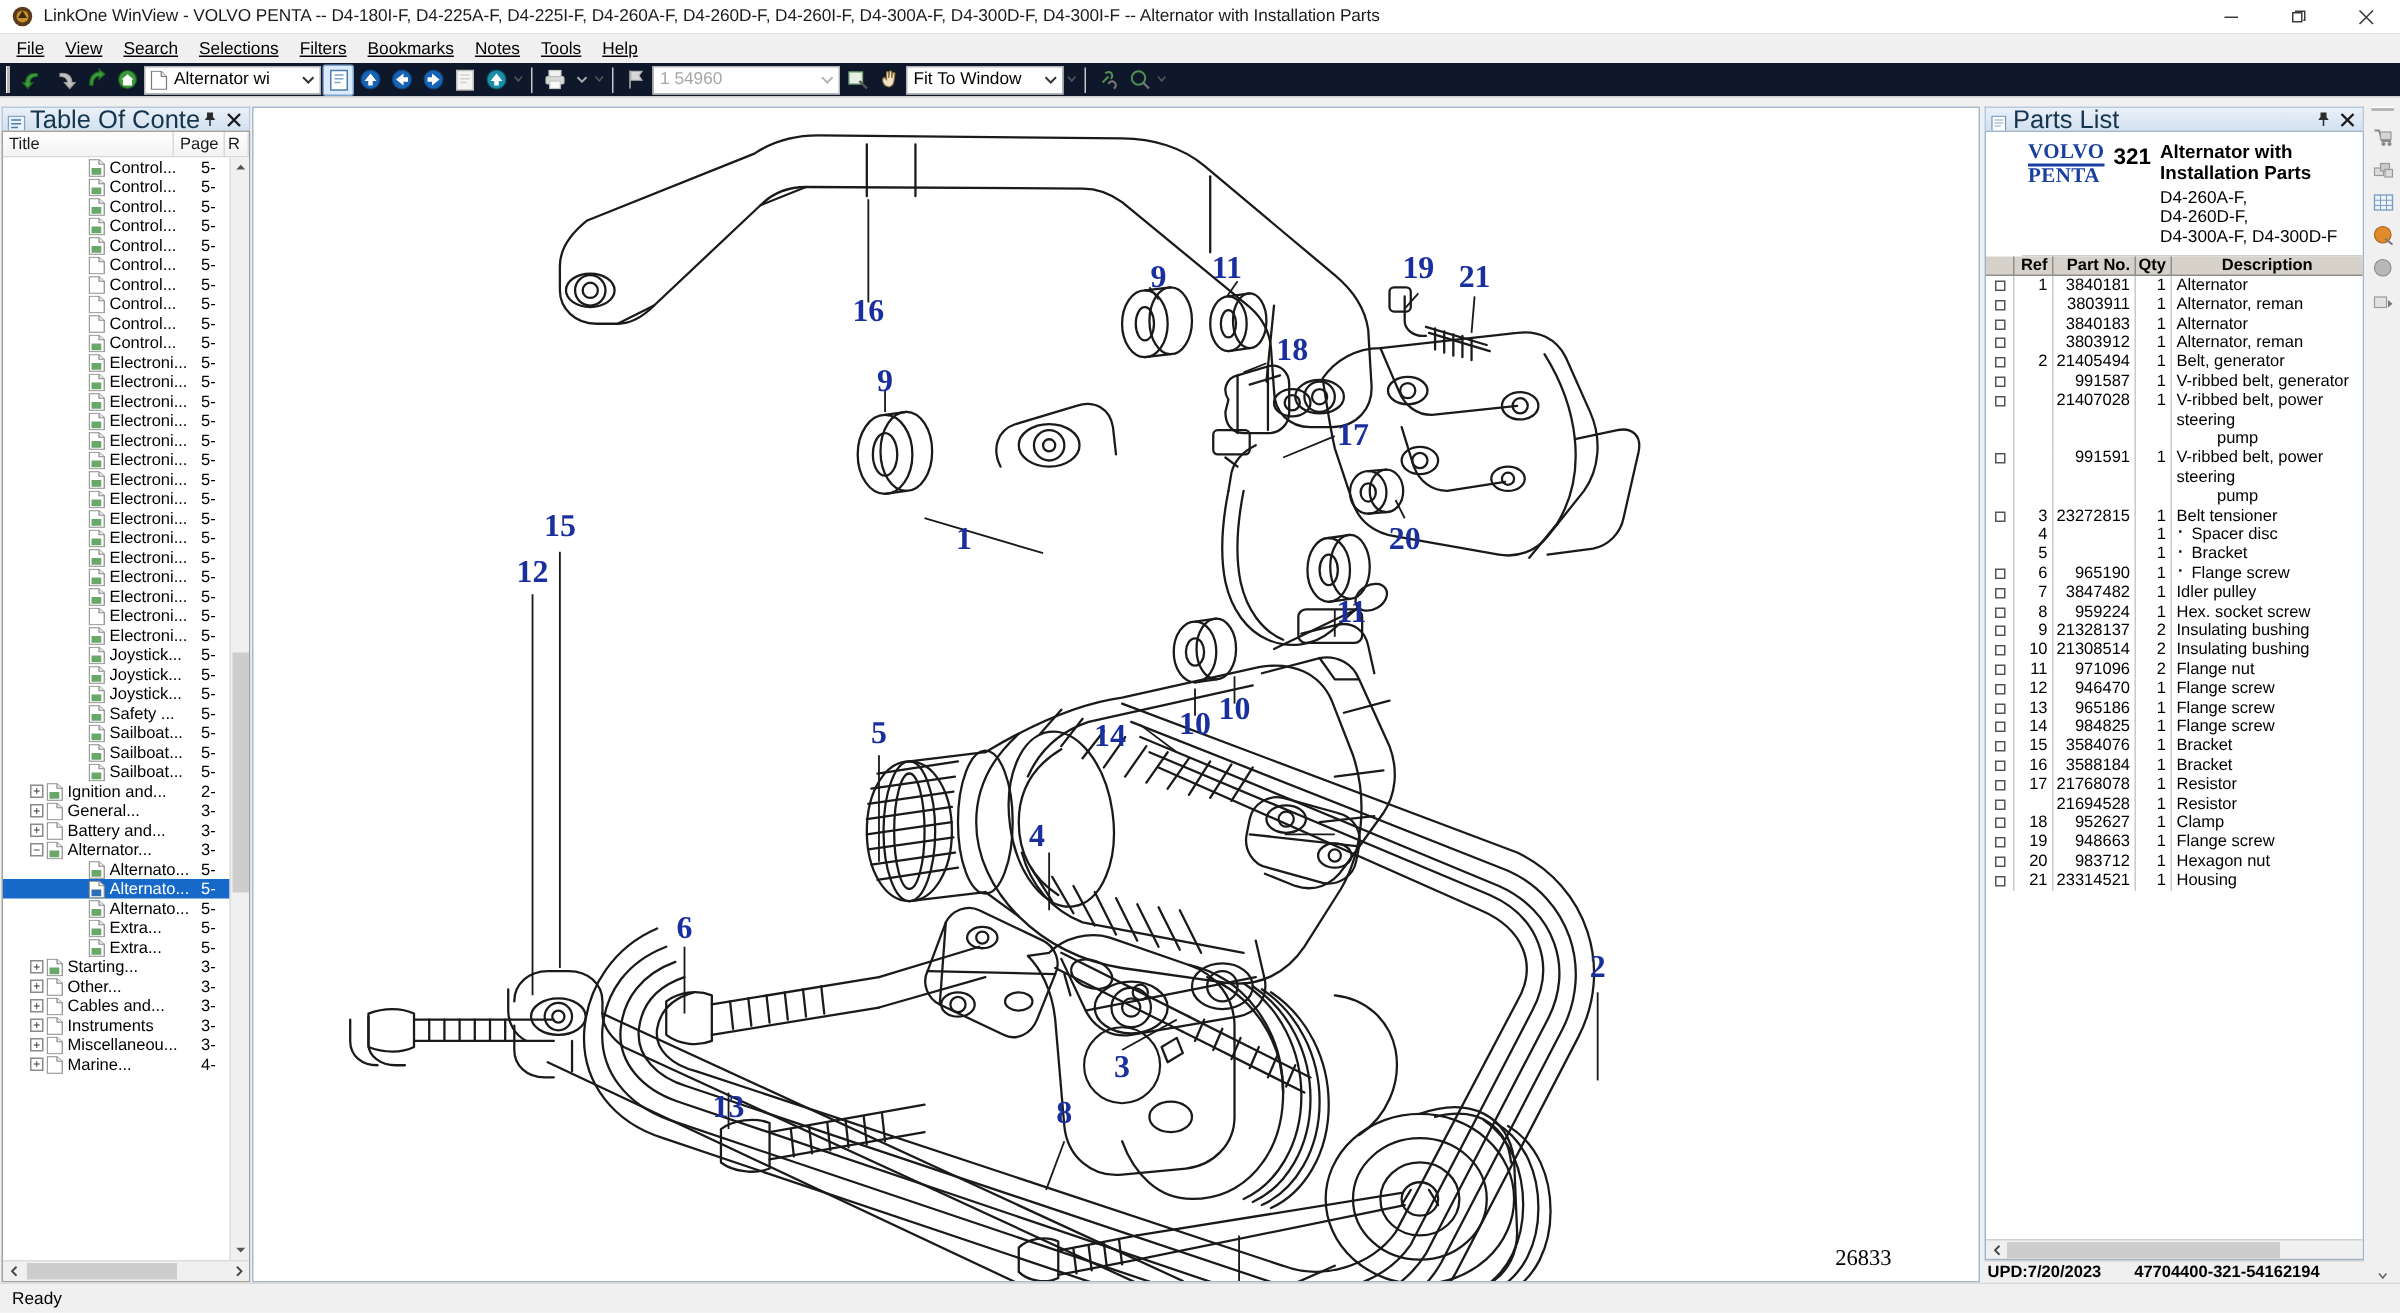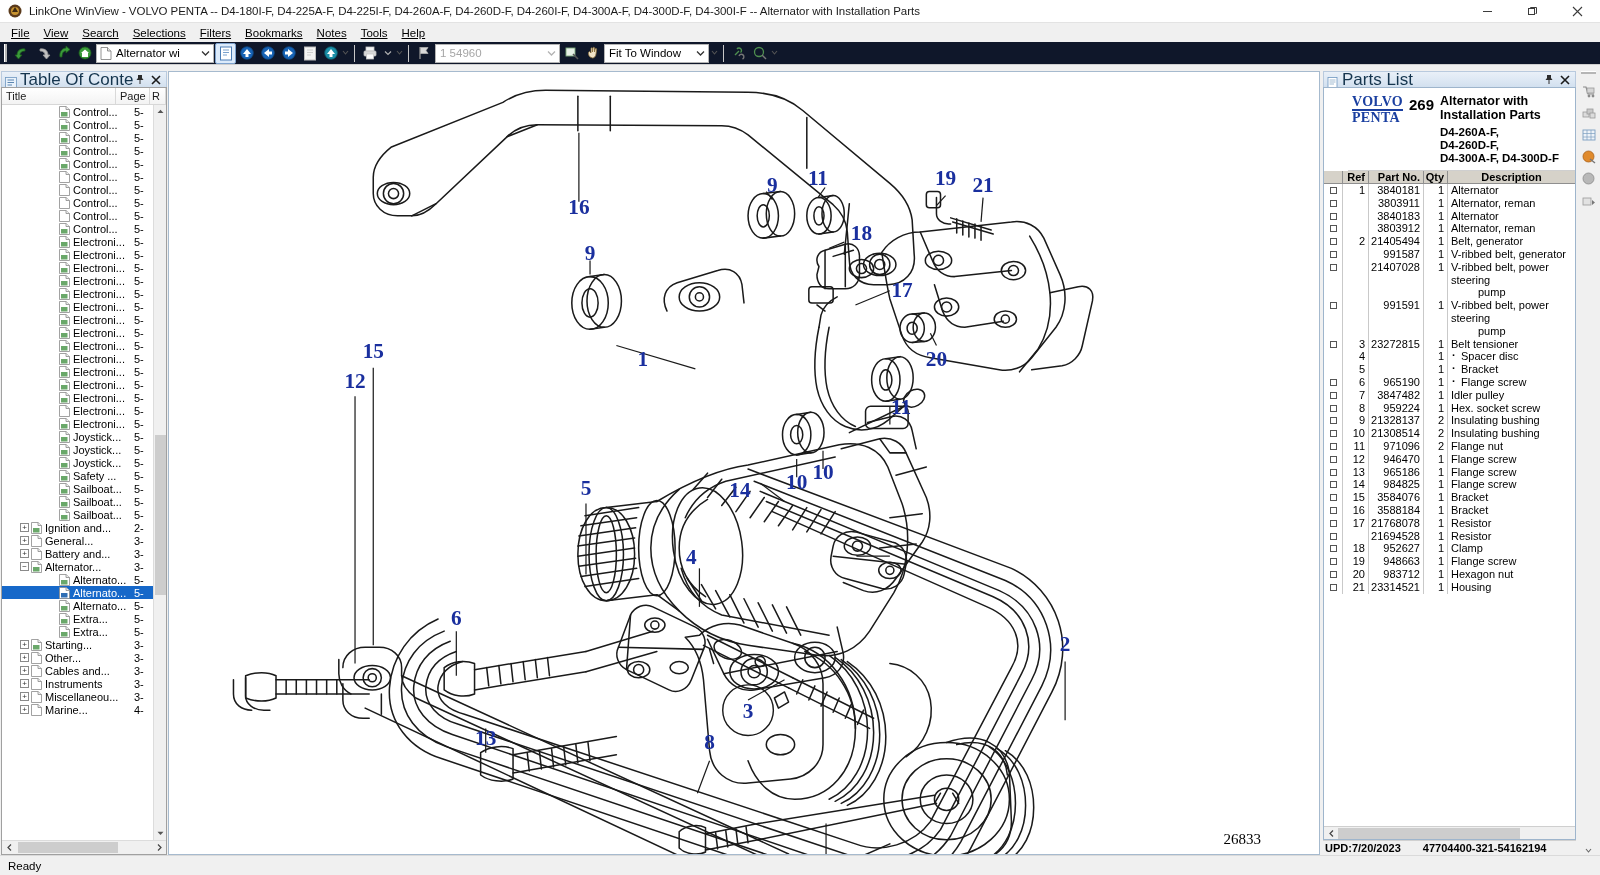--- a/index.html
+++ b/index.html
@@ -221,21 +221,21 @@
   }
   .volvo-bar { height: 2px; background: #1a3fa0; margin: 1px 0; }
   .parts-num {
     font-size: 15px; font-weight: bold; color: #000; margin-top: 2px; flex: 0 0 auto;
   }
   .parts-title-wrap { flex: 1 1 auto; min-width: 0; }
   .parts-title {
     font-size: 12.5px; font-weight: bold; color: #000; line-height: 14px;
   }
   .parts-models {
-    font-size: 11.5px; font-weight: bold; color: #000; line-height: 13px; margin-top: 4px;
+    font-size: 11.5px; font-weight: normal; color: #000; line-height: 13px; margin-top: 4px;
   }
   .parts-table-head {
     display: flex; height: 13px; min-height: 13px; align-items: center;
     background: #d6d2c9;
     font-size: 11px; font-weight: bold; color: #000;
     border-bottom: 1px solid #8f8f8f;
   }
   .pth-cell { border-right: 1px solid #8f8f8f; height: 13px; display:flex; align-items:center; }
   .col-chk   { width: 19px; min-width: 19px; justify-content: center; }
   .col-ref   { width: 26px; min-width: 26px; justify-content: flex-end; padding-right: 3px; }
@@ -1411,21 +1411,21 @@
       </div>
 
       <div class="parts-inner">
 
         <div class="parts-banner">
           <div class="volvo-logo">
             <div class="volvo-word">VOLVO</div>
             <div class="volvo-bar"></div>
             <div class="volvo-word">PENTA</div>
           </div>
-          <div class="parts-num">269</div>
+          <div class="parts-num">321</div>
           <div class="parts-title-wrap">
             <div class="parts-title">Alternator with Installation Parts</div>
             <div class="parts-models">D4-260A-F,</div>
             <div class="parts-models" style="margin-top:0">D4-260D-F,</div>
             <div class="parts-models" style="margin-top:0">D4-300A-F, D4-300D-F</div>
           </div>
         </div>
 
         <div class="parts-table-head">
           <div class="pth-cell col-chk"></div>

